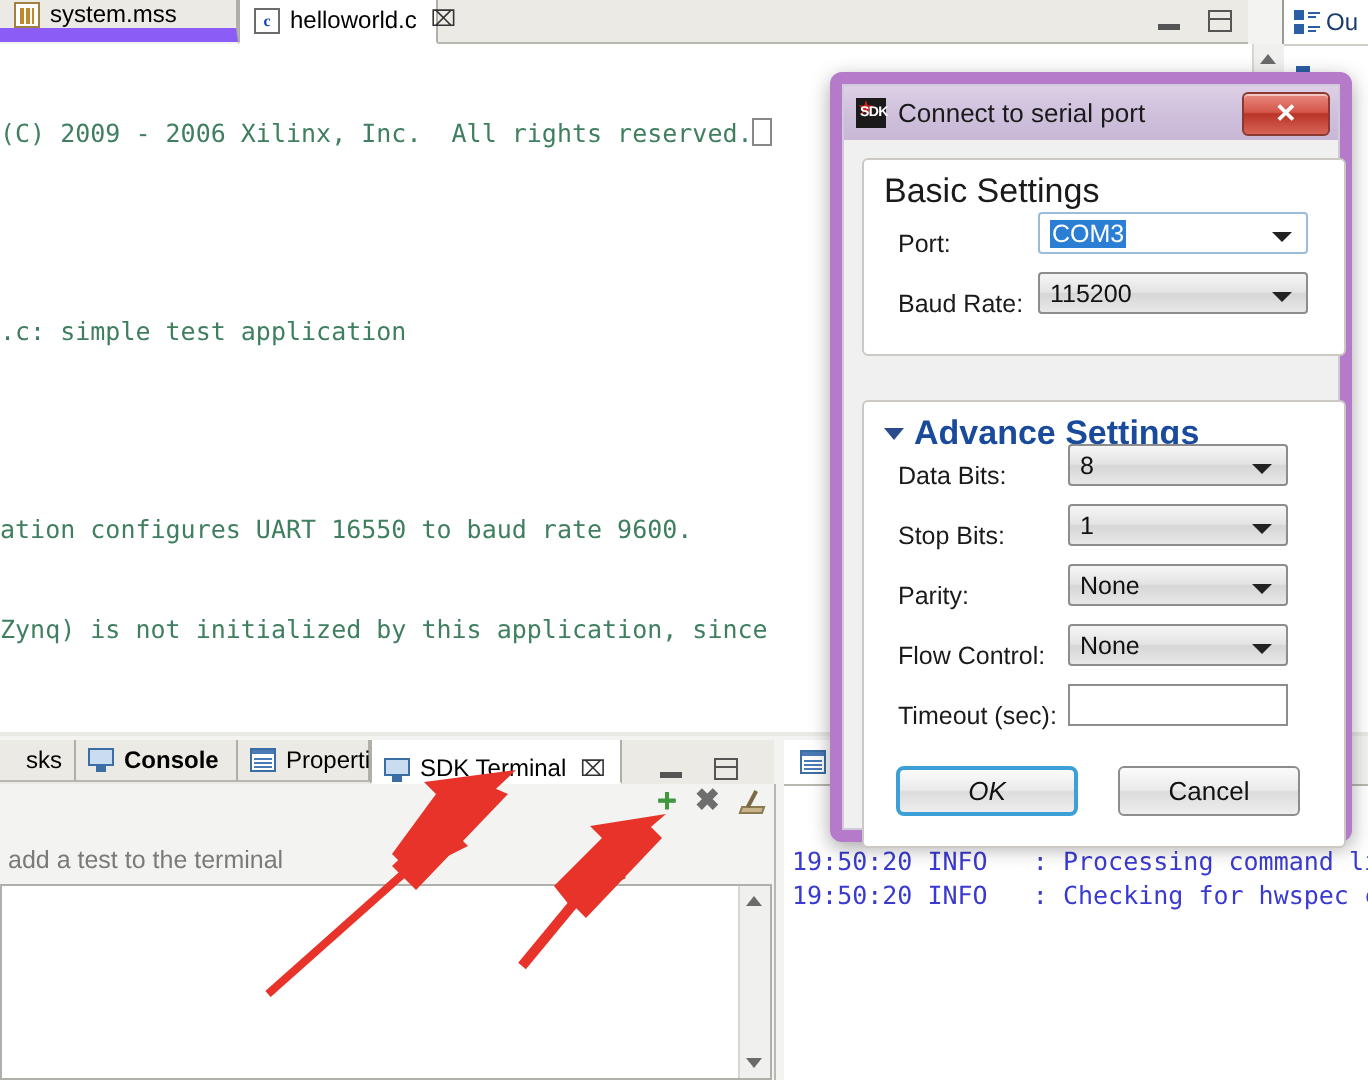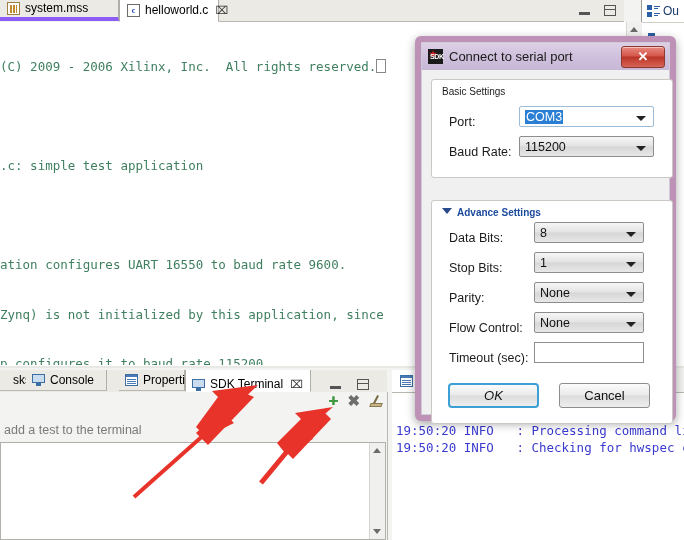--- a/index.html
+++ b/index.html
@@ -35,21 +35,21 @@
     align-items: center;
     padding: 0 7px;
     box-sizing: border-box;
     font-size: 12px;
     color: #000;
     white-space: nowrap;
   }
   .tab.inactive {
     background: #eceae4;
     border-right: 1px solid #b0aea6;
-    border-bottom: 4px solid #8b5cf6;
+    border-bottom: 7px solid #8b5cf6;
   }
   .tab.active {
     background: #ffffff;
     border-left: 1px solid #b0aea6;
     border-right: 1px solid #b0aea6;
     border-bottom: 1px solid #ffffff;
     height: 22px;
   }
   .tab .ticon { width: 13px; height: 13px; margin-right: 5px; flex: 0 0 auto; position: relative; }
   .tab .tlabel { line-height: 13px; }
@@ -193,21 +193,21 @@
   .rc-tab { position:absolute; left:4px; top:0; width:28px; height:22px; background:#ffffff; display:flex; align-items:center; justify-content:center;}
   .rc-body { position:absolute; left:4px; top:22px; right:0; bottom:0; background:#ffffff; border-top:1px solid #b8b8b0;}
   .rc-line {
     font-family:"DejaVu Sans Mono", monospace; font-size:12.5px; line-height:16.5px;
     color:#3a3ad0; white-space:pre; padding-left:4px;
   }
 
   
   .dlg {
     position:absolute; left:415px; top:36px; width:261px; height:385px;
-    background:#fca5a5;
+    background:#d946ef;
     border: 6px solid rgba(170,140,190,0.75);
     border-radius: 6px;
     box-sizing: border-box;
     box-shadow: 0 3px 10px rgba(0,0,0,0.35);
   }
   .dlg-inner { position:absolute; left:0; top:0; right:0; bottom:0; background:#f0f0f0; border:1px solid #d0cbd8; box-sizing:border-box;}
   .dlg-title {
     position:absolute; left:0; top:0; right:0; height:27px;
     background: linear-gradient(to bottom, #ddd0e6 0%, #cfc0dc 50%, #c8b8d6 100%);
     display:flex; align-items:center; padding-left:6px; box-sizing:border-box;
@@ -224,21 +224,21 @@
     box-shadow: inset 0 1px 0 rgba(255,255,255,0.5);
   }
 
   .group {
     position:absolute; background:#ffffff;
     border:1px solid #ccc9c4; border-radius:3px;
   }
   .group-basic { left:9px; top:36px; width:240px; height:97px; }
   .group-adv   { left:9px; top:137px; width:240px; height:222px;margin-top:20px; }
   .group-hdr {
-    position:absolute; left:10px; top:6px; font-size:10px; color:#1a1a1a;
+    position:absolute; left:10px; top:6px; font-size:17px; color:#1a1a1a;
   }
   .group-hdr.link { color:#1a4a9c; font-weight:bold; }
   .tri { display:inline-block; width:0;height:0; border-left:5px solid transparent;border-right:5px solid transparent;border-top:6px solid #2a4a8c; margin-right:5px; vertical-align:2px;}
   .flabel { font-size:12.5px; color:#1a1a1a; }
 
   .combo {
     position:absolute; height:21px;
     background: linear-gradient(to bottom, #f6f6f6 0%, #e3e3e3 48%, #d6d6d6 52%, #e8e8e8 100%);
     border:1px solid #8d8d8d; border-radius:2px; box-sizing:border-box;
     display:flex; align-items:center; padding-left:5px;
@@ -313,21 +313,20 @@
   </div>
 
   <div class="editor">
     <div class="code">
       <div class="ln"><span>(C) 2009 - 2006 Xilinx, Inc.  All rights reserved.</span><span class="caretbox"></span></div>
       <div class="ln"><span></span></div>
       <div class="ln"><span>.c: simple test application</span></div>
       <div class="ln"><span></span></div>
       <div class="ln"><span>ation configures UART 16550 to baud rate 9600.</span></div>
       <div class="ln"><span>Zynq) is not initialized by this application, since</span></div>
-      <div class="ln"><span>p configures it to baud rate 115200</span></div>
       
       
       
       
       
       
       
       
       
       
@@ -339,21 +338,21 @@
     <span class="arrow-up"></span>
   </div>
 
   <div class="bottom">
     <div class="sep"></div>
 
     <div class="btabbar">
       <div class="btab inactive" style="left:0; width:38px;padding-left:13px;">
         <span class="btlabel">sks</span>
       </div>
-      <div class="btab inactive" style="left:26px; width:81px;">
+      <div class="btab inactive" style="left:38px; width:81px;font-weight:bold;">
         <span class="mon-ico">
             <i></i>
             <i></i>
           </span>
         <span>Console</span>
       </div>
       <div class="btab inactive" style="left:119px; width:66px;">
         <span class="grid-ico">
             <i></i>
             <i></i>

